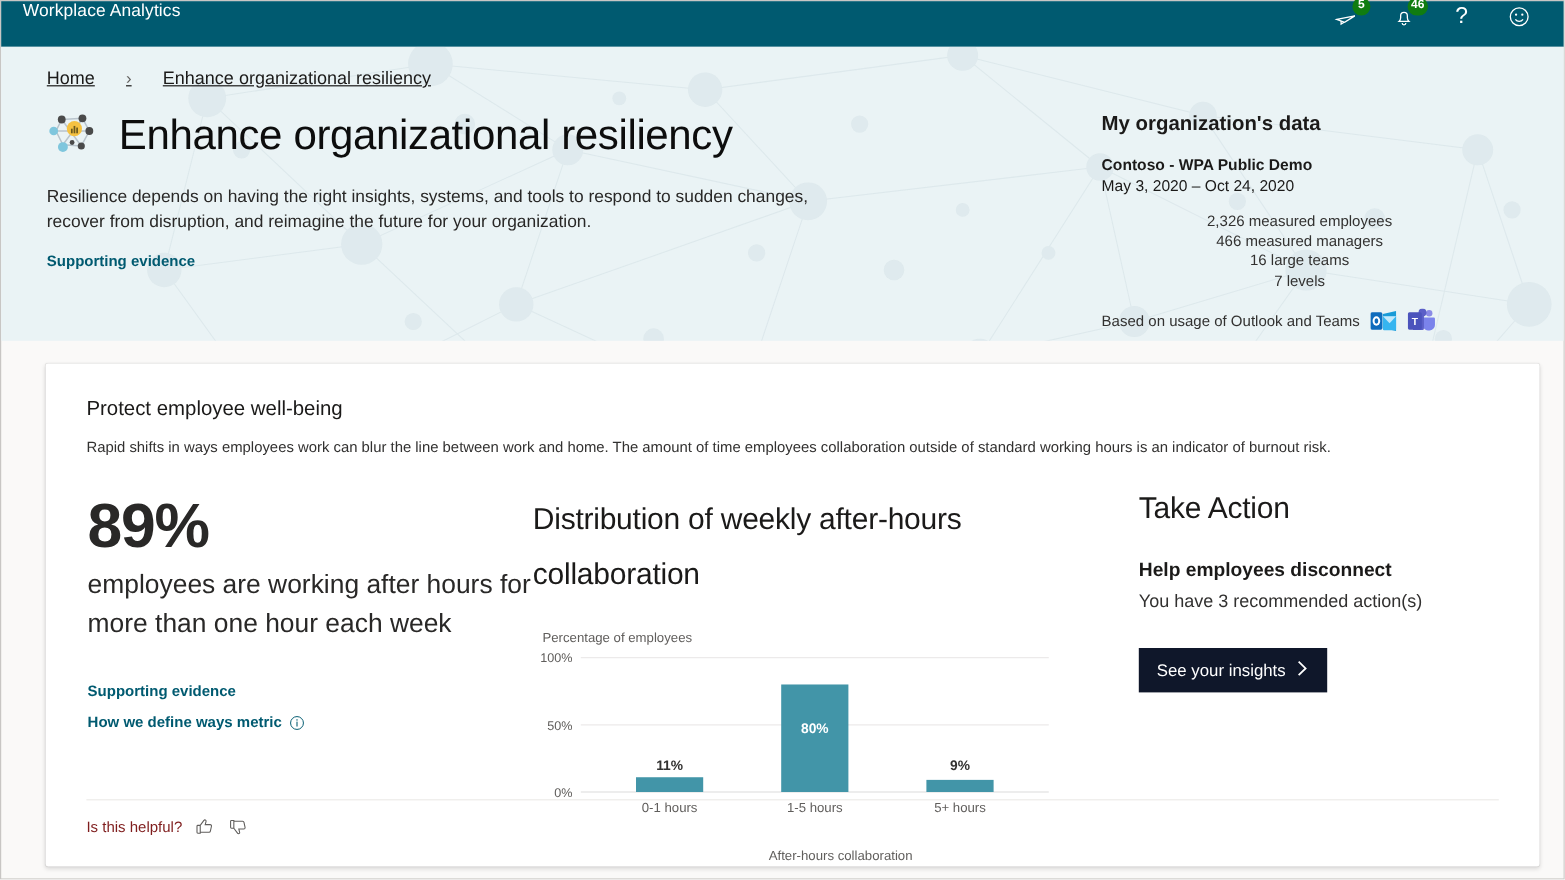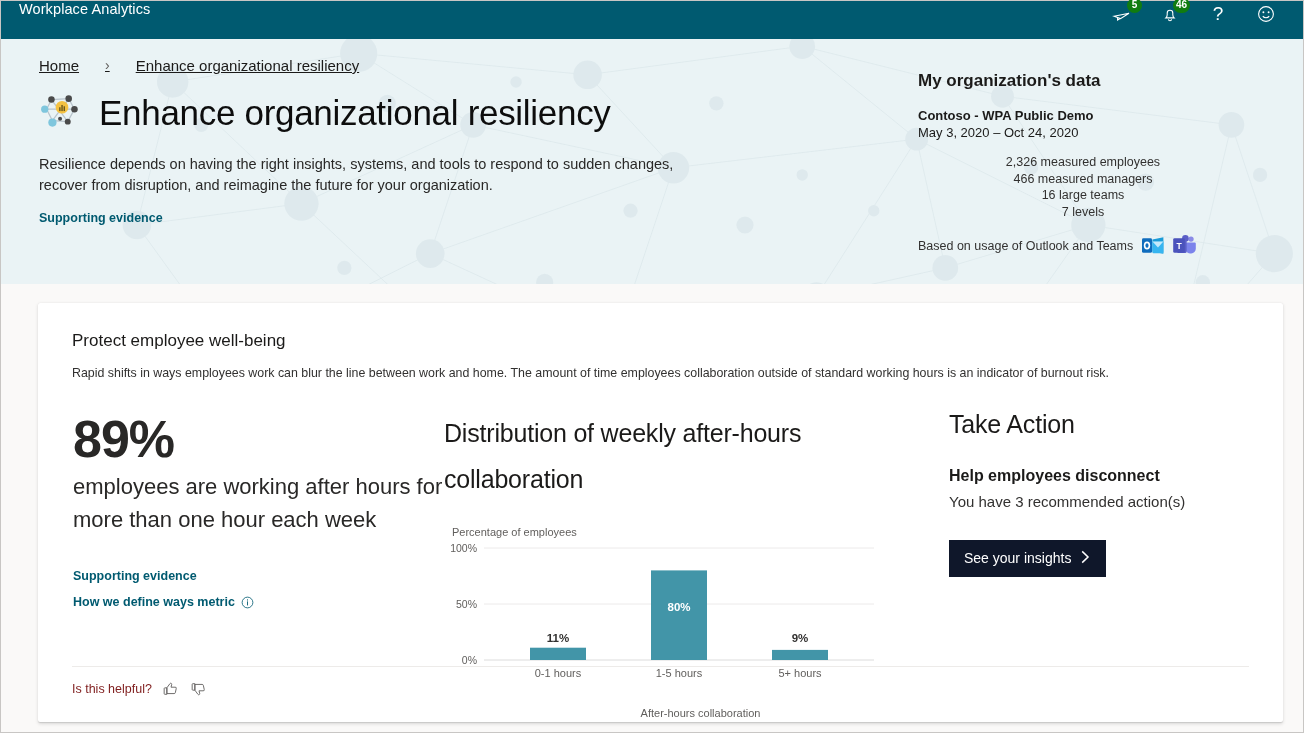--- a/index.html
+++ b/index.html
@@ -44,21 +44,21 @@
   .crumb-cur { color: #1b1a19; }
 
   .title-row { display: flex; align-items: center; gap: 14px; margin-top: 16px; }
   .hero-logo { width: 46px; height: 46px; flex: none; }
   .hero-title { font-size: 35px; font-weight: 400; color: #0d0d0d; letter-spacing: -.3px; }
 
   .hero-desc { margin-top: 18px; font-size: 14.5px; line-height: 21px; color: #292827; max-width: 670px; }
   .hero-link { margin-top: 15px; font-size: 12.5px; color: #005a70; cursor: pointer; font-weight: 600; }
 
   
-  .orgpanel { position: absolute; top: 32px; right: 55px; z-index: 3; width: 330px; }
+  .orgpanel { position: absolute; top: 54px; right: 55px; z-index: 3; width: 330px; }
   .org-h { font-size: 17px; color: #1b1a19; font-weight: 600; margin-bottom: 16px; }
   .org-name { font-size: 13px; color: #1b1a19; font-weight: 700; line-height: 17px; }
   .org-range { font-size: 13px; color: #1b1a19; line-height: 17px; }
   .org-stats { margin-top: 13px; }
   .org-stat { font-size: 12.5px; color: #323130; line-height: 16.5px; text-align: center; }
   .org-based { margin-top: 15px; display: flex; align-items: center; gap: 9px; }
   .org-based-t { font-size: 12.5px; color: #323130; }
 
   
   .card {

